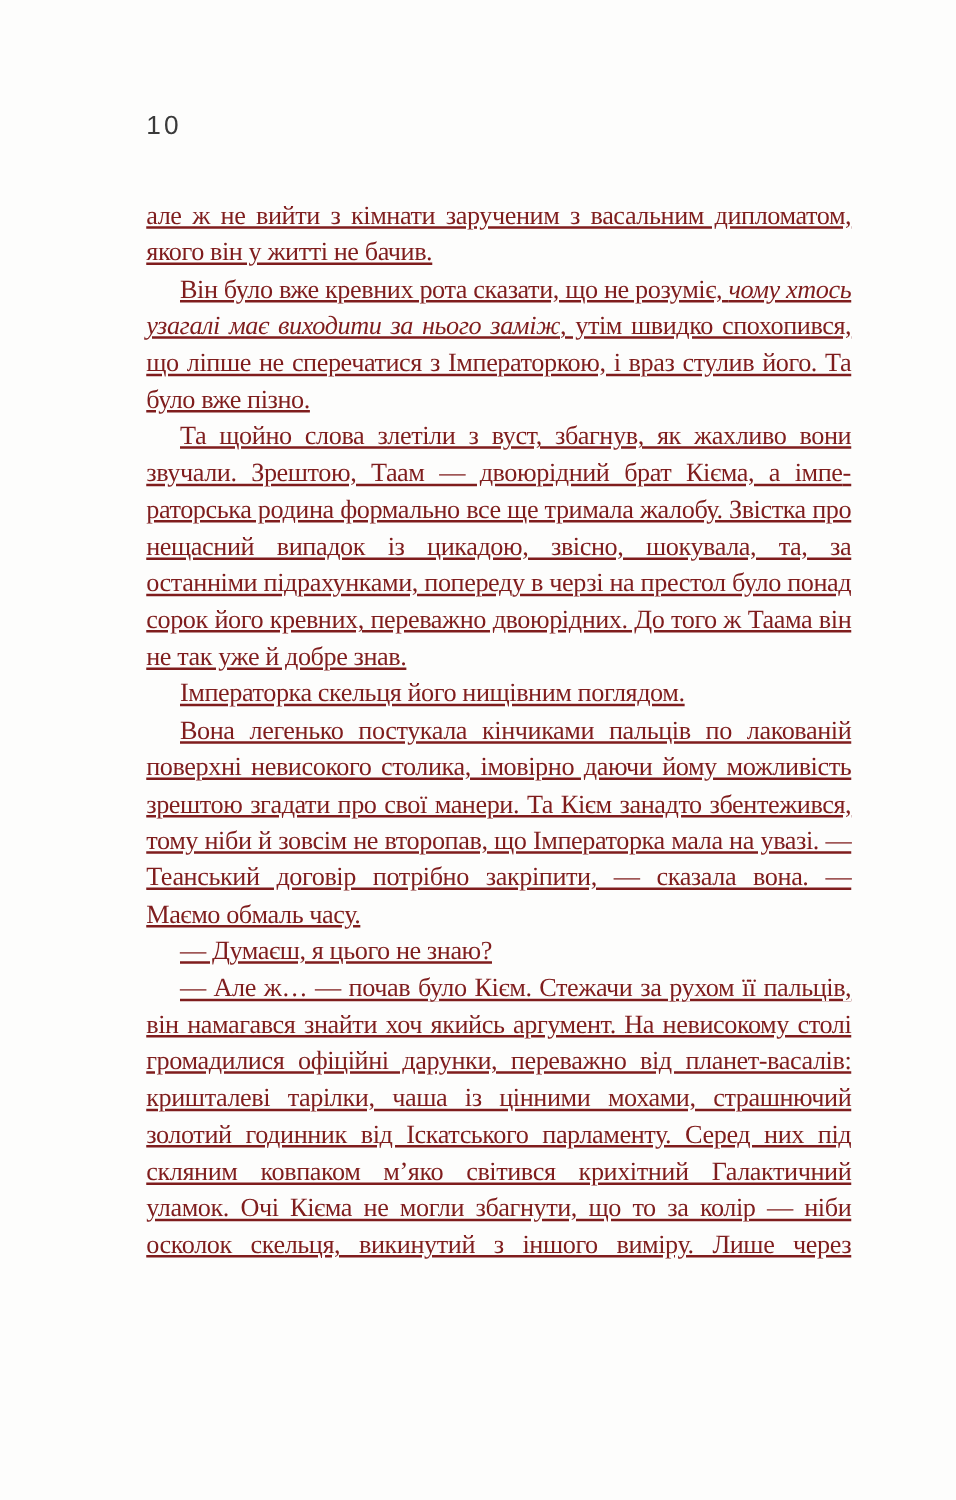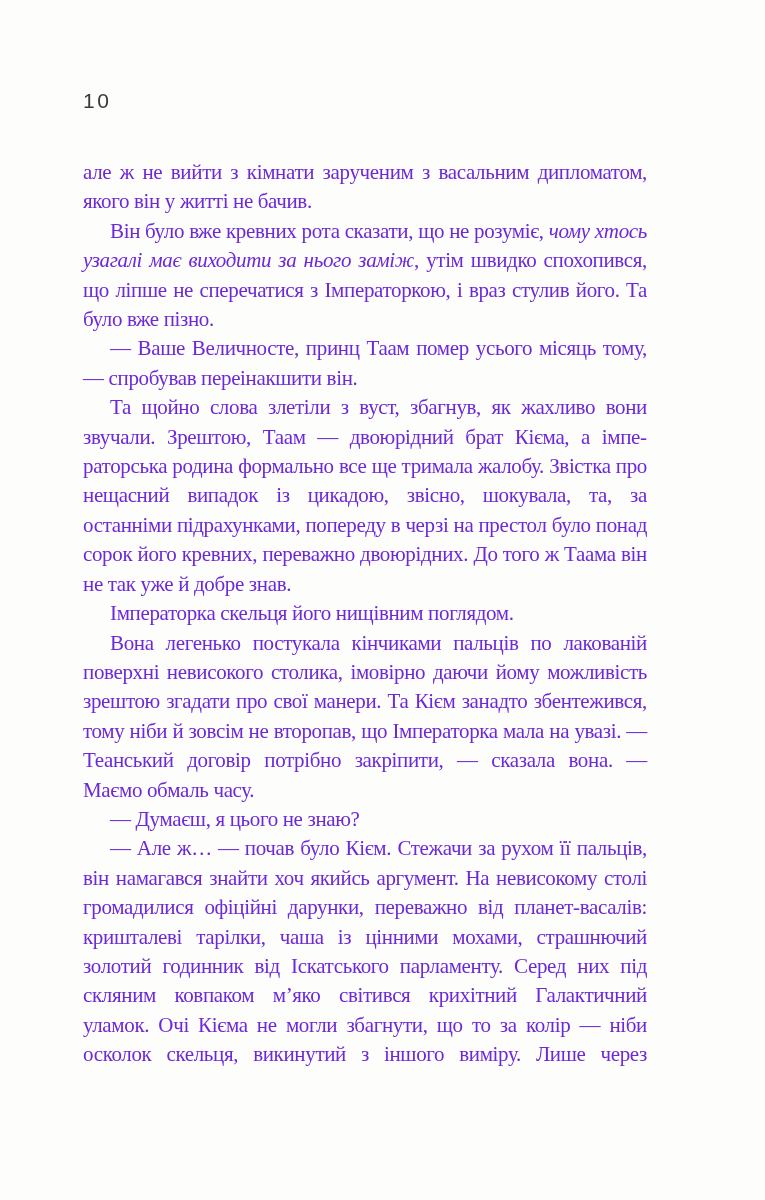--- a/index.html
+++ b/index.html
@@ -6,64 +6,64 @@
     margin: 0;
     padding: 0;
     background: #fdfdfc;
   }
   .page {
     position: relative;
     width: 765px;
     height: 1200px;
     background: #fdfdfc;
     box-sizing: border-box;
-    padding: 90px 84px 0 83px;
+    padding: 90px 84px 0 117px;
     overflow: hidden;
   }
   .page-number {
     font-family: "Liberation Sans", "DejaVu Sans", sans-serif;
     font-size: 21px;
     font-weight: 400;
     letter-spacing: 2.5px;
     color: #3a3a3a;
     line-height: 1;
     margin-bottom: 47px;
   }
   .text-block {
     width: 564px;
   }
   .text-block p {
     margin: 0;
     font-family: "Liberation Serif", "DejaVu Serif", serif;
     font-size: 21px;
     letter-spacing: -0.35px;
     line-height: 29.4px;
-    color: #6d28d9;
+    color: #7f1d1d;
     text-align: justify;
     hyphens: manual;
+    text-decoration: underline;
     -webkit-hyphens: manual;
   }
   .text-block p.indent {
     text-indent: 27px;
   }
   .text-block p.continues {
     text-align-last: justify;
   }
   .text-block em {
     font-style: italic;
   }
 </style>
 </head>
 <body>
 
 <div class="page">
   <div class="page-number">10</div>
   <div class="text-block" id="paragraphs">
       <p class="no-indent"><span>але ж не вийти з кімнати зарученим з васальним дипломатом, якого він у житті не бачив.</span></p>
       <p class="indent"><span>Він було вже кревних рота сказати, що не розуміє, </span><em>чому хтось узагалі має виходити за нього заміж</em><span>, утім швидко спохопився, що ліпше не сперечатися з Імператоркою, і враз стулив його. Та було вже пізно.</span></p>
-      <p class="indent"><span>— Ваше Величносте, принц Таам помер усього місяць тому, — спробував переінакшити він.</span></p>
       <p class="indent"><span>Та щойно слова злетіли з вуст, збагнув, як жахливо вони звучали. Зрештою, Таам — двоюрідний брат Кієма, а імпе­раторська родина формально все ще тримала жалобу. Звіст­ка про нещасний випадок із цикадою, звісно, шокувала, та, за останніми підрахунками, попереду в черзі на престол було понад сорок його кревних, переважно двоюрідних. До того ж Таама він не так уже й добре знав.</span></p>
       <p class="indent"><span>Імператорка скельця його нищівним поглядом.</span></p>
       <p class="indent"><span>Вона легенько постукала кінчиками пальців по лакованій поверхні невисокого столика, імовірно даючи йому можли­вість зрештою згадати про свої манери. Та Кієм занадто збентежився, тому ніби й зовсім не второпав, що Імпера­торка мала на увазі. — Теанський договір потрібно закріпи­ти, — сказала вона. — Маємо обмаль часу.</span></p>
       <p class="indent"><span>— Думаєш, я цього не знаю?</span></p>
       <p class="indent continues"><span>— Але ж… — почав було Кієм. Стежачи за рухом її пальців, він намагався знайти хоч якийсь аргумент. На невисокому столі громадилися офіційні дарунки, переважно від планет-ва­салів: кришталеві тарілки, чаша із цінними мохами, страш­нючий золотий годинник від Іскатського парламенту. Серед них під скляним ковпаком м’яко світився крихітний Галак­тичний уламок. Очі Кієма не могли збагнути, що то за колір — ніби осколок скельця, викинутий з іншого виміру. Лише через</span></p>
     </div>
 </div>
 
 </body></html>

